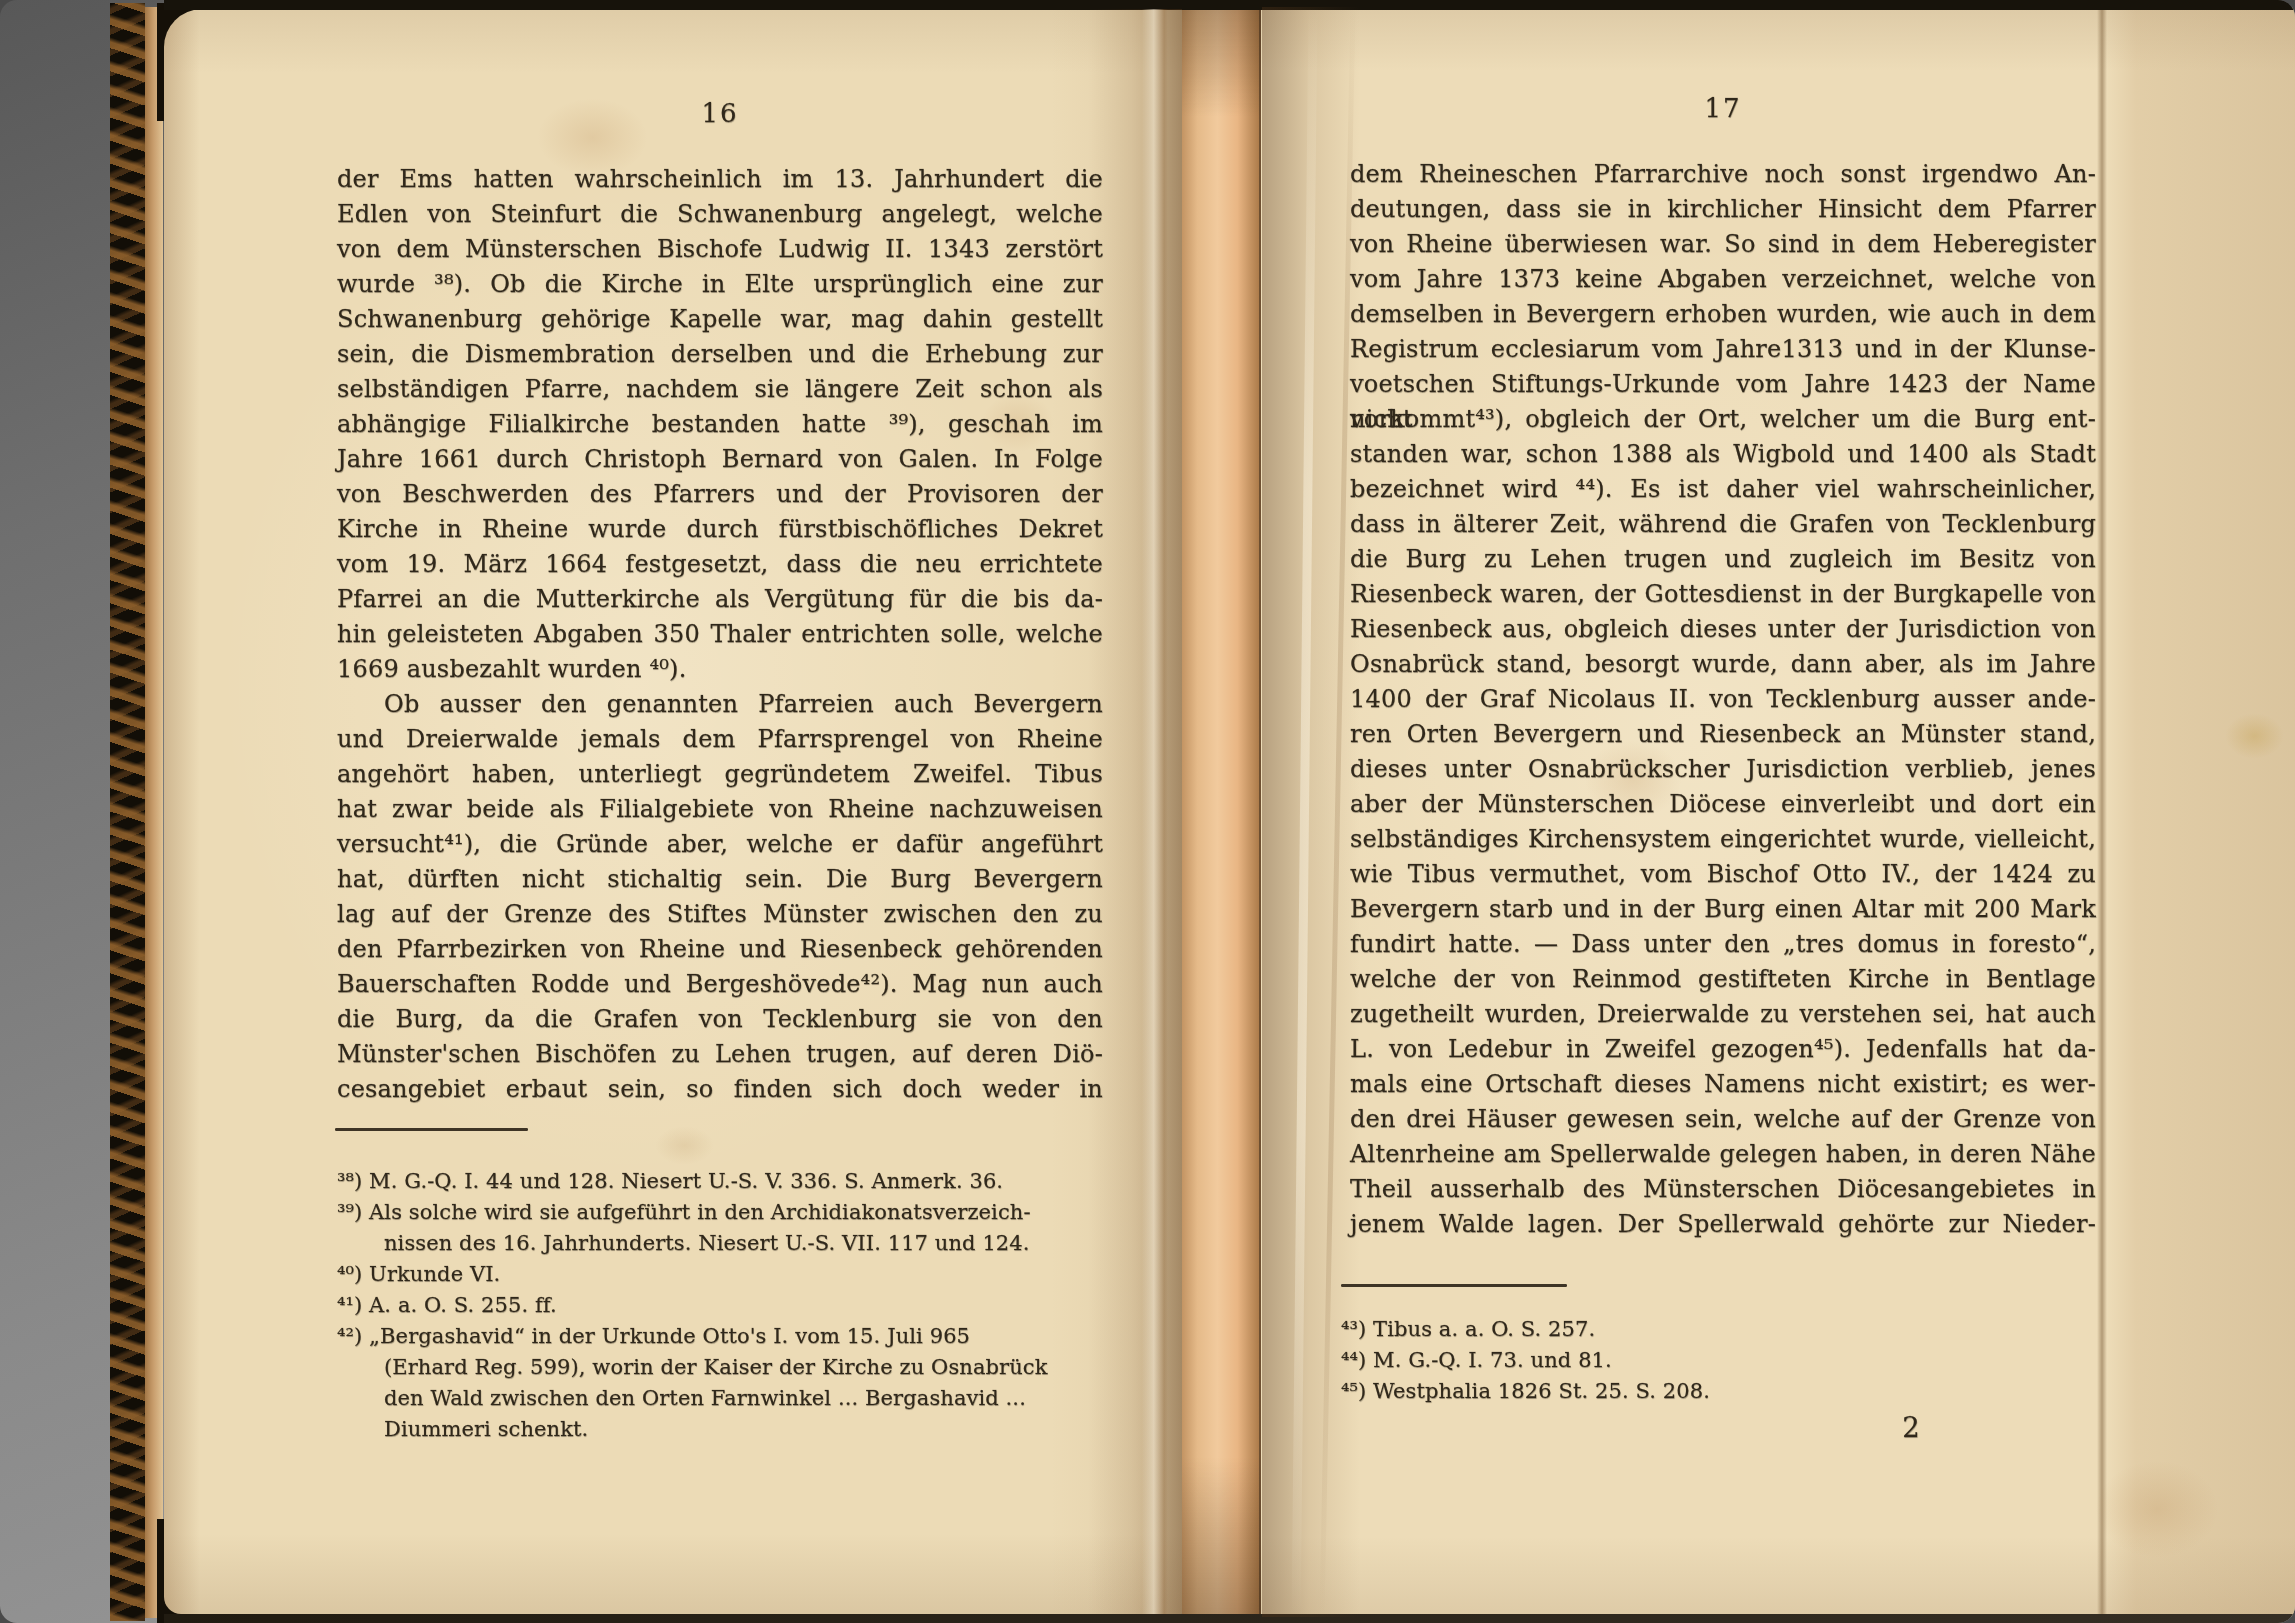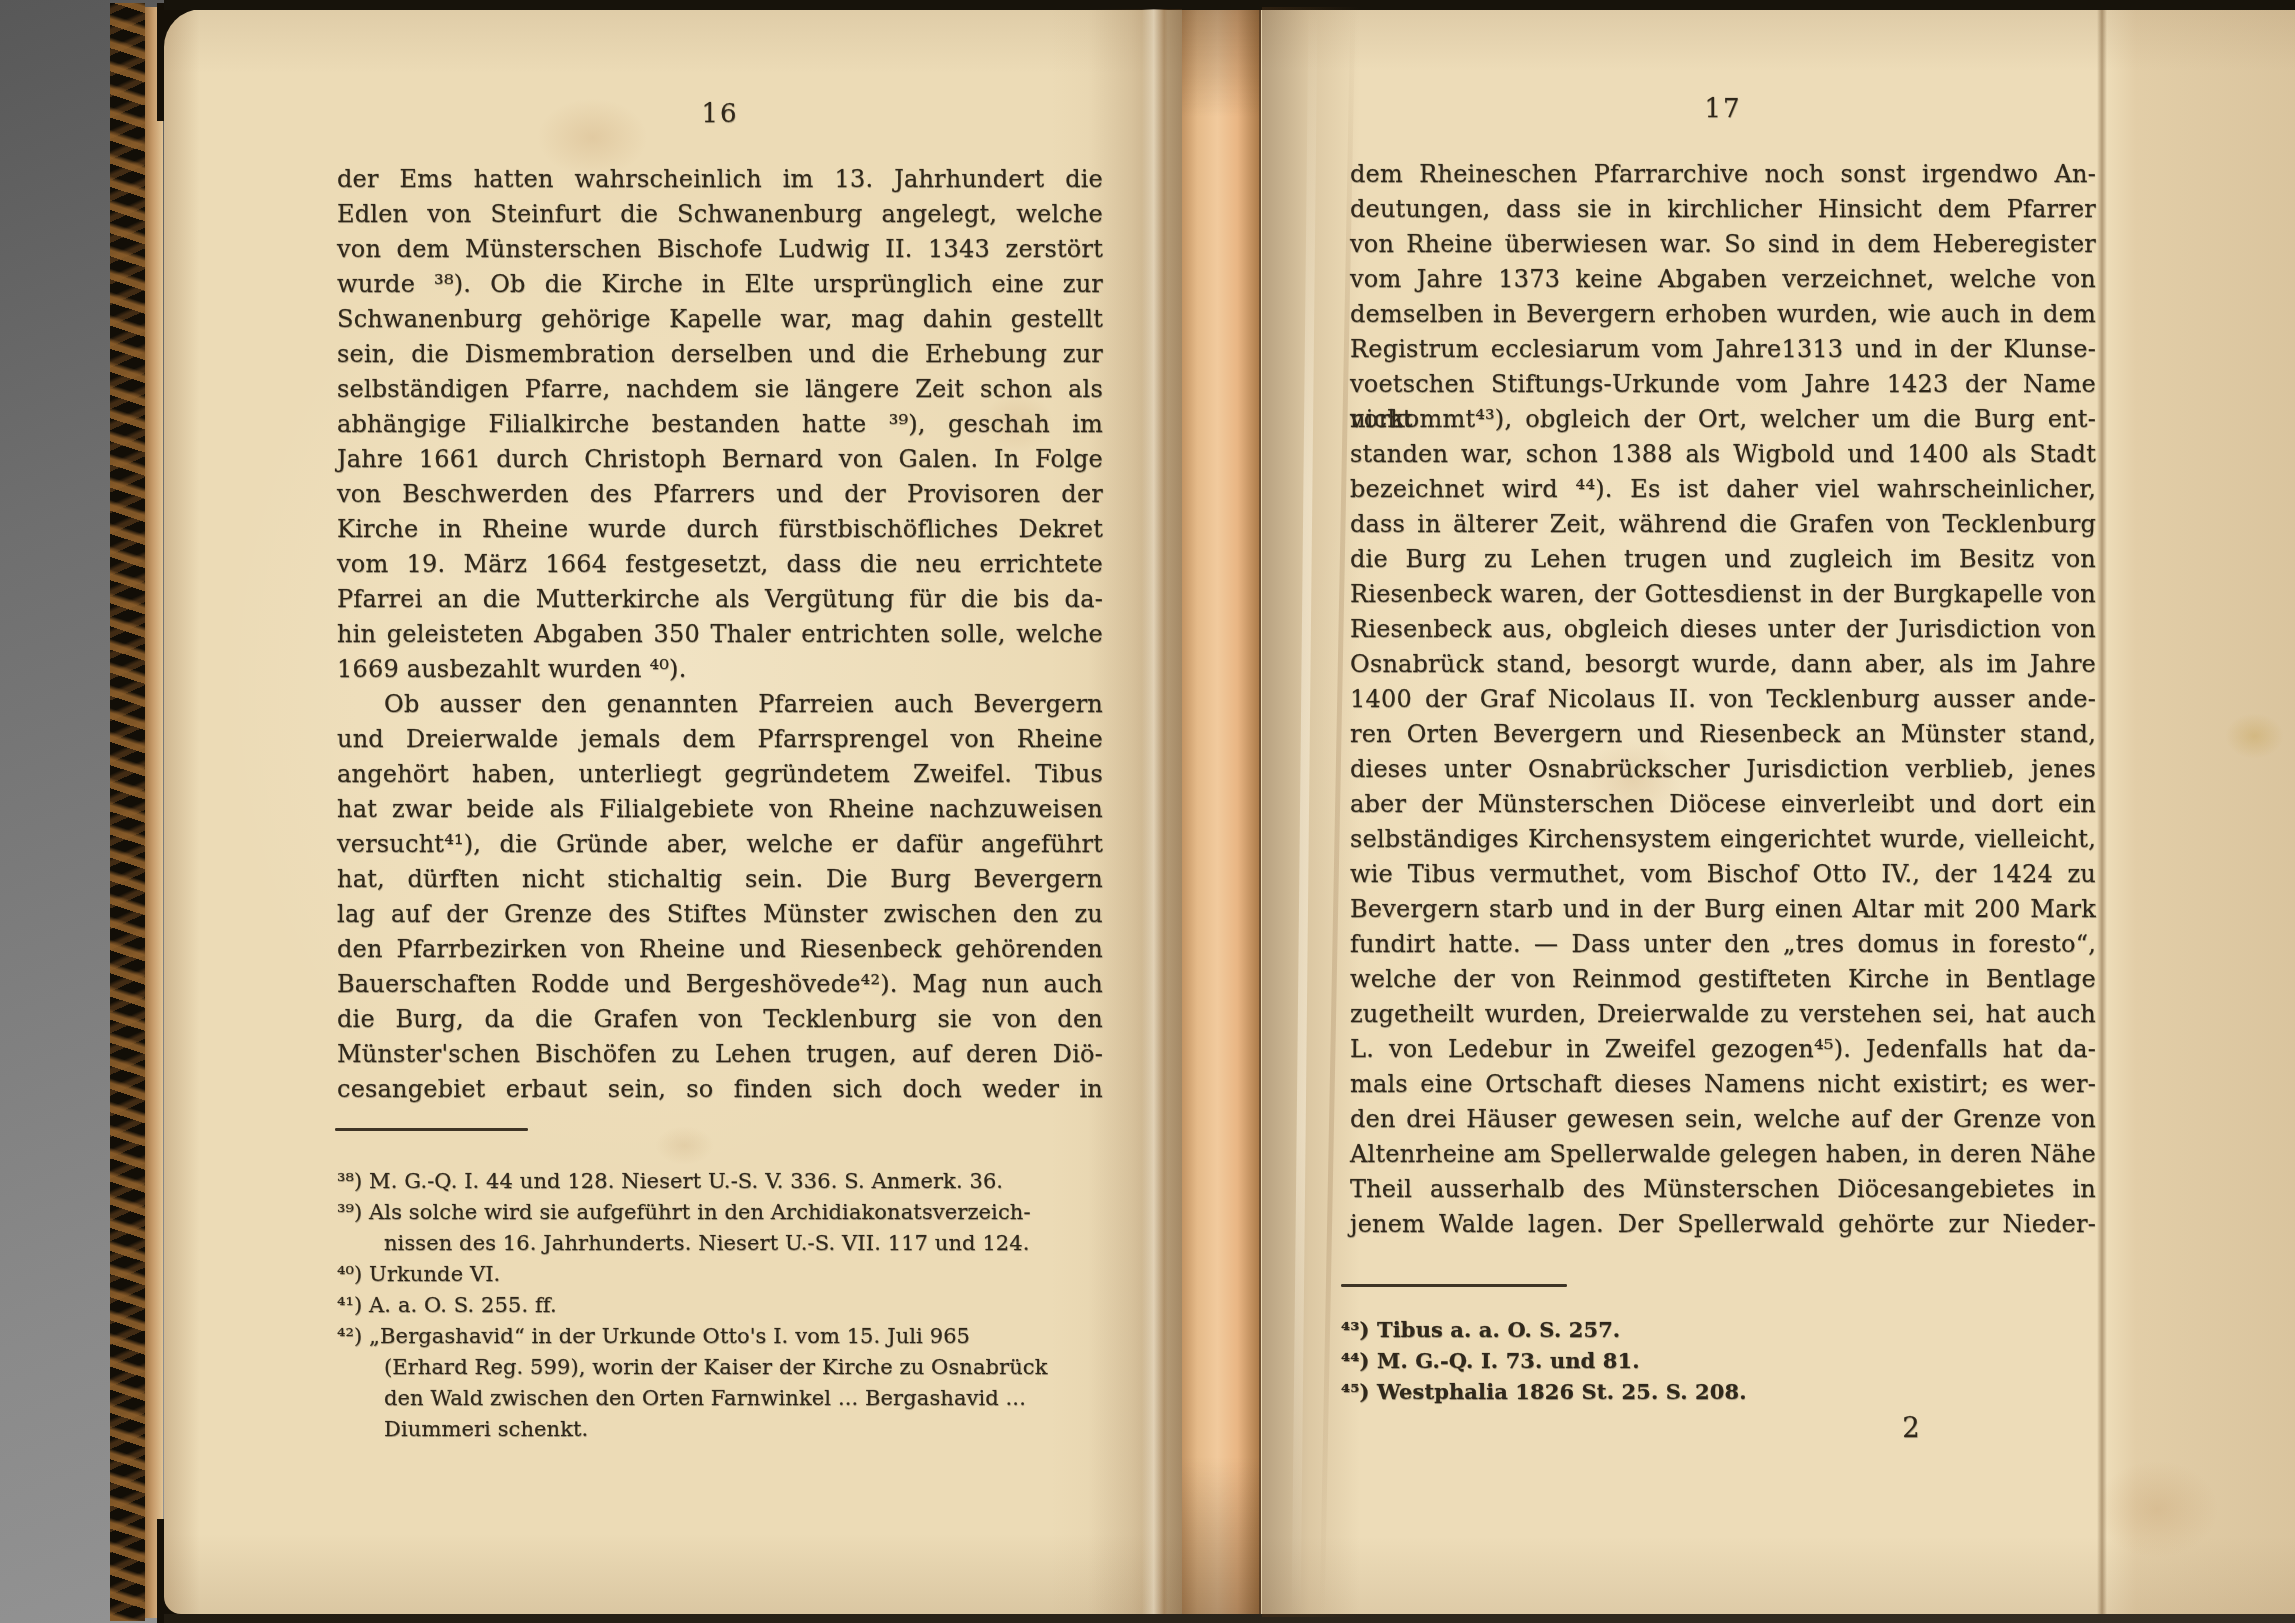--- a/index.html
+++ b/index.html
@@ -1,20 +1,21 @@
 <!DOCTYPE html>
 <html style="font-size:10.5px"><head>
 <meta charset="utf-8">
 <style>
   html,body { margin:0; padding:0; background:#4a4a4a; }
   #stage {
     position:relative; width:2295px; height:1623px; overflow:hidden;
     background:linear-gradient(160deg,#585858 0%,#6f6f6f 22%,#8a8a8a 55%,#9d9d9d 85%,#a5a5a5 100%);
     font-family:"DejaVu Serif","Liberation Serif",serif;
     color:#30281b;
+    border-radius:17px;
   }
   .abs { position:absolute; }
 
   
   .top-edge    { left:164px; top:0; width:2132px; height:9.8px; background:#17130b; z-index:2; }
   .bottom-edge { left:164px; top:1614px; width:2132px; height:9.2px; background:linear-gradient(90deg,#211b11,#352e24); z-index:2; }
 
   
   .cover {
     left:110px; top:2.6px; width:35px; height:1618px; z-index:1;
@@ -104,21 +105,21 @@
         text-align:justify; text-align-last:justify; }
   .tl.flush { text-align-last:left; }
   .tl.ind   { text-indent:47px; }
 
   .rule { z-index:5; height:2.6px; background:#3e3425; border-radius:1.3px; }
   .rule-l { left:335px;  top:1128px; width:193px; }
   .rule-r { left:1341px; top:1284px; width:226px; }
 
   .footblock { z-index:5; }
   #lf { left:337px;  top:1166px; width:772px; }
-  #rf { left:1341px; top:1314px; width:759px;font-weight:bold; }
+  #rf { left:1341px; top:1314px; width:759px; }
   .fl { font-size:21px; line-height:31px; height:31px; letter-spacing:0.1px; text-align:left; white-space:nowrap; }
   .fl.cont { padding-left:47px; }
 
   #sig { left:1885px; top:1411px; width:52px; font-size:27.5px; z-index:5; text-align:center; }
 </style>
 </head>
 <body>
 
 <div id="stage">
   <div class="abs cover"></div>

